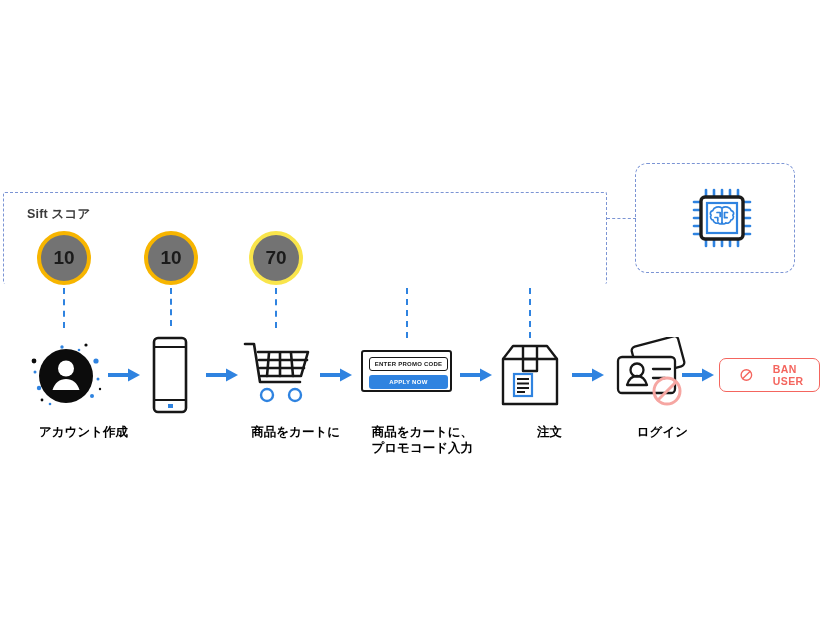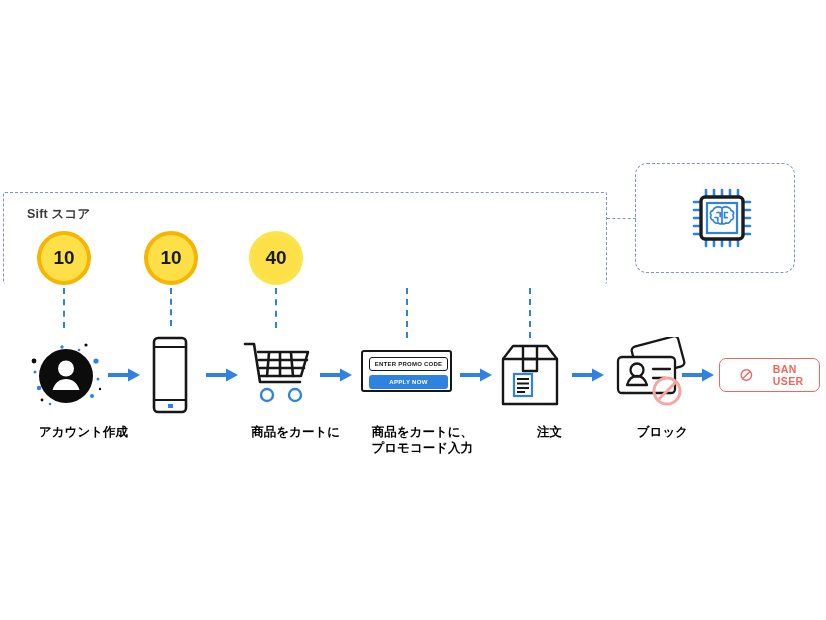--- a/index.html
+++ b/index.html
@@ -37,21 +37,21 @@
   
   .ai-box{
     position:absolute;left:635px;top:163px;width:160px;height:110px;
     border:1.6px dashed #7b94d4;border-radius:12px;box-sizing:border-box;
   }
   .ai-chip{position:absolute;left:690px;top:186px;width:64px;height:64px;}
 
   
   .score{
     position:absolute;width:54px;height:54px;border-radius:50%;
-    background:#fde047;box-sizing:border-box;
+    background:#737373;box-sizing:border-box;
     display:flex;align-items:center;justify-content:center;
     font-size:19px;font-weight:bold;color:#1b1b1b;
   }
   .score.amber{border:4.5px solid #f7b500;}
   .score.yellow{border:4.5px solid #f9e54b;}
   .score.red{border:4.5px solid #f4655e;}
 
   
   .dropper{
     position:absolute;width:0;border-left:2.4px dashed #2f83e0;
@@ -119,21 +119,21 @@
     <path d="M32 22c-3.4-2.3-8.2-1-9.2 2.6-2.4.5-3.2 3.1-1.7 4.6-1.3 1.9-.2 4.6 2.1 4.9.3 2.5 3.1 3.9 5.2 2.7.9 1.6 3.2 1.6 3.9-.2M32 22c3.4-2.3 8.2-1 9.2 2.6 2.4.5 3.2 3.1 1.7 4.6 1.3 1.9.2 4.6-2.1 4.9-.3 2.5-3.1 3.9-5.2 2.7-.9 1.6-3.2 1.6-3.9-.2M32 22v14.6M27 26.5h3.2v4M37.5 26.5h-3v5.2h2.6M25 31.5h2.8v3.6" fill="none" stroke="#2f83e0" stroke-width="1.7" stroke-linecap="round" stroke-linejoin="round"></path>
   </svg>
 
   <div class="score amber" style="left:37px;top:231px;">
       <span>10</span>
     </div>
   <div class="score amber" style="left:144px;top:231px;">
       <span>10</span>
     </div>
   <div class="score yellow" style="left:249px;top:231px;">
-      <span>40</span>
+      <span>70</span>
     </div>
 
   <div class="dropper" style="left:63px;top:288px;height:40px;"></div>
   <div class="dropper" style="left:170px;top:288px;height:38px;"></div>
   <div class="dropper" style="left:275px;top:288px;height:40px;"></div>
   <div class="dropper" style="left:406px;top:288px;height:50px;"></div>
   <div class="dropper" style="left:529px;top:288px;height:50px;"></div>
 
   <svg class="step-icon" style="left:26px;top:339px;width:80px;height:74px;" viewBox="0 0 80 74">
     <circle cx="40" cy="37" r="27" fill="#0c0c0c"></circle>
@@ -240,21 +240,21 @@
     </g>
     <circle cx="27" cy="33" r="6.5" fill="none" stroke="#171717" stroke-width="2.3"></circle>
     <path d="M17 48c1.8-6 5.6-9 10-9s8.2 3 10 9z" fill="none" stroke="#171717" stroke-width="2.3" stroke-linejoin="round"></path>
     <g stroke="#171717" stroke-width="2.3" stroke-linecap="round">
       <line x1="43" y1="32" x2="60" y2="32"></line>
       <line x1="43" y1="41" x2="55" y2="41"></line>
     </g>
     <circle cx="57" cy="54" r="13" fill="none" stroke="#f6a6a2" stroke-width="3"></circle>
     <line x1="48" y1="63" x2="66" y2="45" stroke="#f6a6a2" stroke-width="3" stroke-linecap="round"></line>
   </svg>
-  <div class="step-label" style="left:608px;top:424px;width:80px;">ブロック</div>
+  <div class="step-label" style="left:608px;top:424px;width:80px;">ログイン</div>
 
   <svg class="arrow" style="left:682px;top:367px;width:32px;height:16px;" viewBox="0 0 32 16">
     <line x1="0" y1="8" x2="22" y2="8" stroke="#2f83e0" stroke-width="4"></line>
     <polygon points="20,1.5 32,8 20,14.5" fill="#2f83e0"></polygon>
   </svg>
 
   <div class="ban-btn">
     <svg style="width:16px;height:16px;" viewBox="0 0 16 16">
       <circle cx="8" cy="8" r="6.6" fill="none" stroke="#f4655e" stroke-width="1.7"></circle>
       <line x1="3.5" y1="12.5" x2="12.5" y2="3.5" stroke="#f4655e" stroke-width="1.7" stroke-linecap="round"></line>

